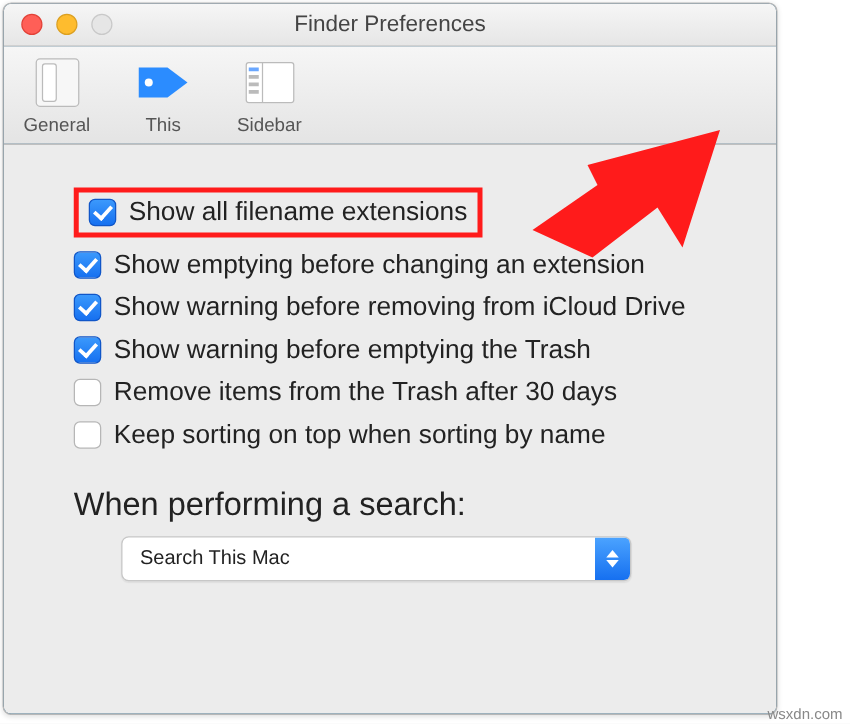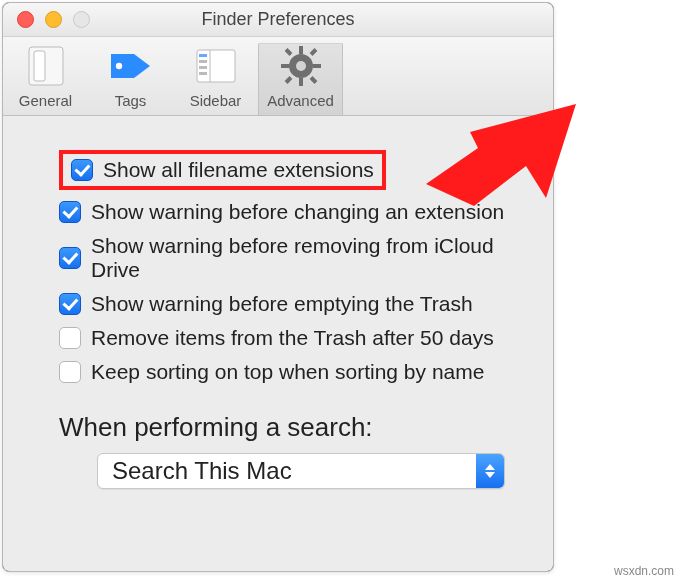--- a/index.html
+++ b/index.html
@@ -5,21 +5,21 @@
   * { box-sizing: border-box; margin: 0; padding: 0; }
   body {
     font-family: -apple-system, "Helvetica Neue", Helvetica, Arial, sans-serif;
     background: #fff;
     width: 680px;
     height: 579px;
     overflow: hidden;
     position: relative;
   }
   .window {
-    width: 552px;
+    width: 620px;
     height: 570px;
     border: 1px solid #b7b7b7;
     border-radius: 7px;
     background: #0c4a6e;
     margin: 2px;
     display: flex;
     flex-direction: column;
     overflow: hidden;
     box-shadow: 0 1px 4px rgba(0,0,0,0.12);
   }
@@ -133,21 +133,21 @@
   .select {
     margin-left: 38px;
     width: 408px;
     height: 36px;
     background: #fff;
     border: 1px solid #c7c7c7;
     border-radius: 6px;
     display: flex;
     align-items: center;
     justify-content: space-between;
-    font-size: 24px;
+    font-size: 16px;
     color: #222;
     box-shadow: 0 1px 1px rgba(0,0,0,0.06);
     overflow: hidden;
     gap: 30px;
   }
   .select .seltxt { padding-left: 14px; }
   .select .arrows {
     width: 28px; height: 100%;
     background: linear-gradient(#4ba3ff, #1670f0);
     display: flex; flex-direction: column;
@@ -200,85 +200,66 @@
       <span class="label">General</span>
     </div>
 
     <div class="tool">
       <div class="iconwrap">
         <svg width="46" height="36" viewBox="0 0 46 36">
           <path d="M3 6 L26 6 L42 18 L26 30 L3 30 Z" fill="#2b8cff"></path>
           <circle cx="11" cy="18" r="3.2" fill="#fff"></circle>
         </svg>
       </div>
-      <span class="label">Tags</span>
+      <span class="label">This</span>
     </div>
 
     <div class="tool">
       <div class="iconwrap">
         <svg width="40" height="34" viewBox="0 0 40 34">
           <rect x="1" y="1" width="38" height="32" rx="2" fill="#fff" stroke="#bbb"></rect>
           <line x1="14" y1="1" x2="14" y2="33" stroke="#bbb"></line>
           <rect x="3" y="5" width="8" height="3" fill="#6aa7ff"></rect>
           <rect x="3" y="11" width="8" height="3" fill="#bbb"></rect>
           <rect x="3" y="17" width="8" height="3" fill="#bbb"></rect>
           <rect x="3" y="23" width="8" height="3" fill="#bbb"></rect>
         </svg>
       </div>
       <span class="label">Sidebar</span>
     </div>
 
-    <div class="tool selected">
-      <div class="iconwrap">
-        <svg width="42" height="42" viewBox="0 0 42 42">
-          <g fill="#6f6f6f">
-            <circle cx="21" cy="21" r="12"></circle>
-            <rect x="19" y="1" width="4" height="8"></rect>
-            <rect x="19" y="33" width="4" height="8"></rect>
-            <rect x="1" y="19" width="8" height="4"></rect>
-            <rect x="33" y="19" width="8" height="4"></rect>
-            <rect x="5" y="5" width="7" height="4" transform="rotate(45 8.5 7)"></rect>
-            <rect x="30" y="5" width="7" height="4" transform="rotate(-45 33.5 7)"></rect>
-            <rect x="5" y="33" width="7" height="4" transform="rotate(-45 8.5 35)"></rect>
-            <rect x="30" y="33" width="7" height="4" transform="rotate(45 33.5 35)"></rect>
-          </g>
-          <circle cx="21" cy="21" r="5" fill="#d3d3d3"></circle>
-        </svg>
-      </div>
-      <span class="label">Advanced</span>
-    </div>
 
   </div>
 
   <div class="content">
     <div class="opts">
 
       <div class="opt highlight">
         <div class="chk on"></div>
         <span>Show all filename extensions</span>
       </div>
 
       <div class="opt">
         <div class="chk on"></div>
-        <span>Show warning before changing an extension</span>
+        <span>Show emptying before changing an extension</span>
       </div>
 
       <div class="opt">
         <div class="chk on"></div>
         <span>Show warning before removing from iCloud Drive</span>
       </div>
 
       <div class="opt">
         <div class="chk on"></div>
         <span>Show warning before emptying the Trash</span>
       </div>
 
       <div class="opt">
         <div class="chk off"></div>
-        <span>Remove items from the Trash after 50 days</span>
+        <span>Remove items from the Trash after 30 days</span>
       </div>
 
       <div class="opt">
         <div class="chk off"></div>
         <span>Keep sorting on top when sorting by name</span>
       </div>
 
     </div>
 
     <div class="section-label">When performing a search:</div>

